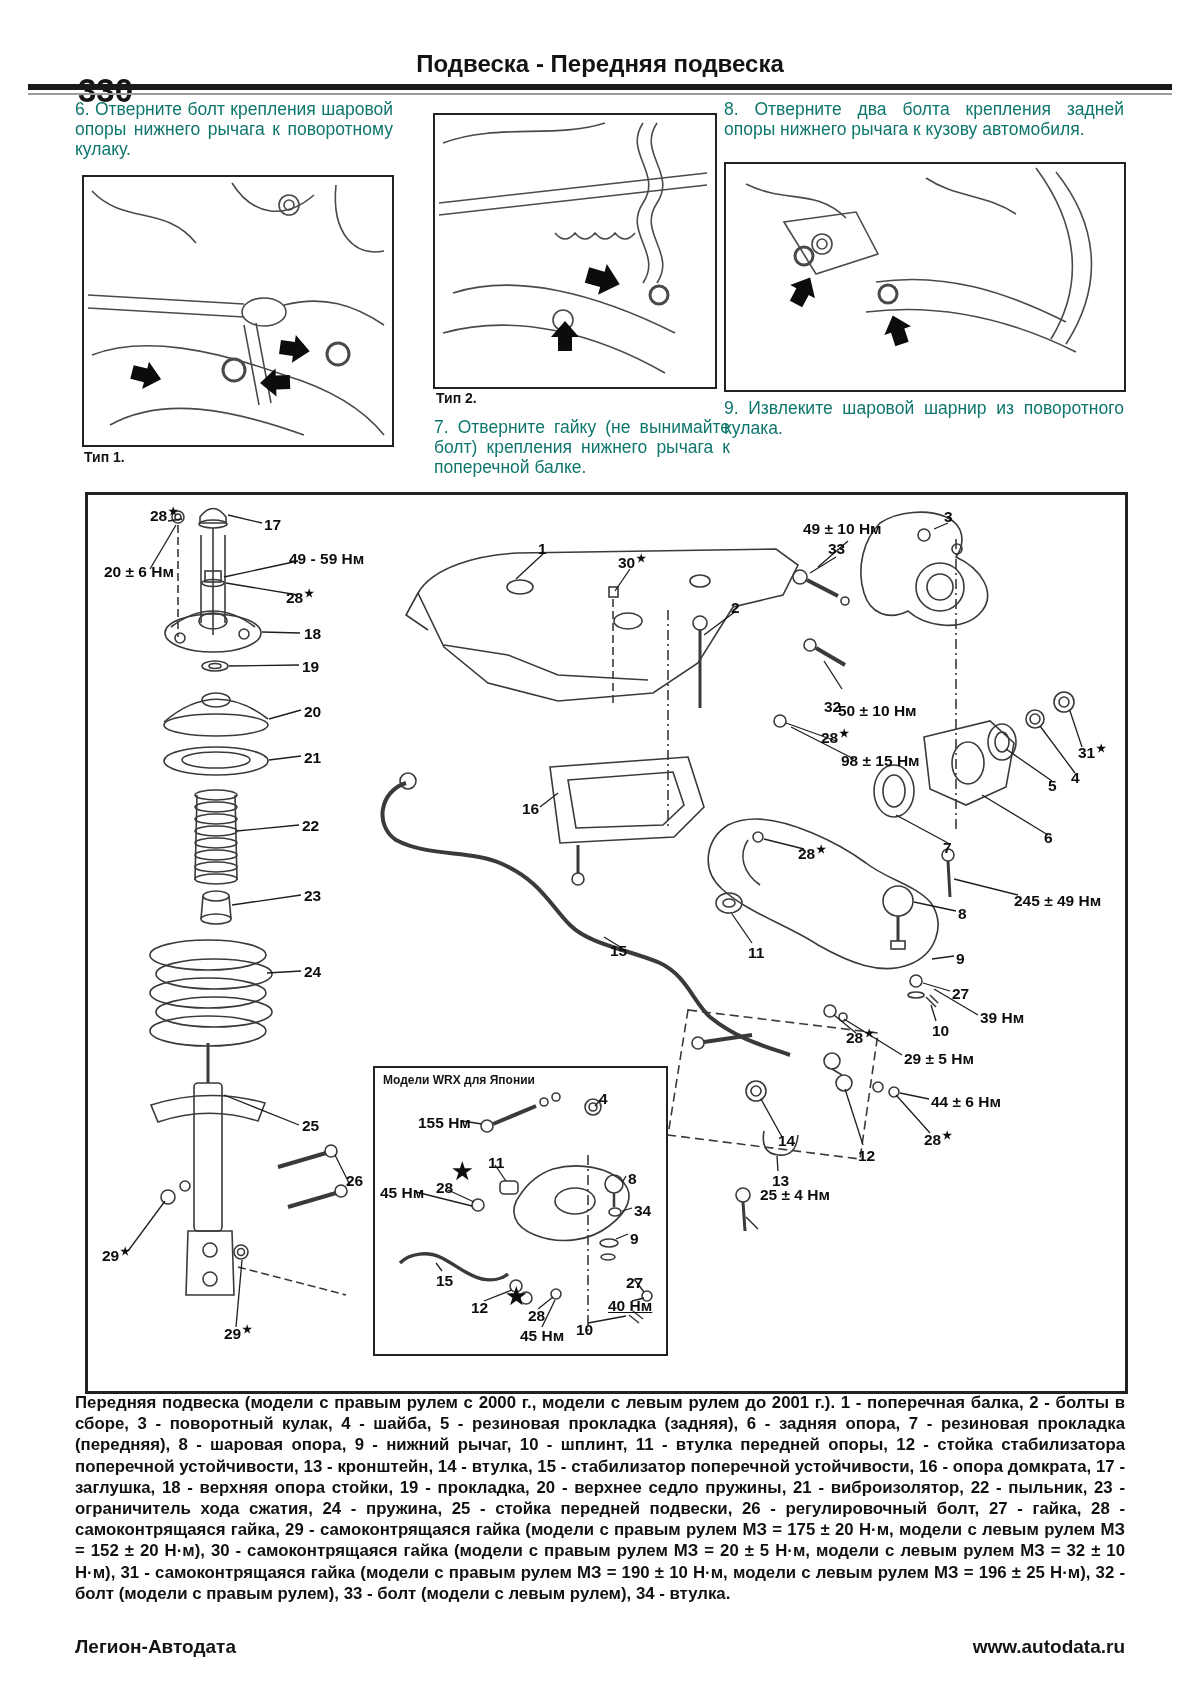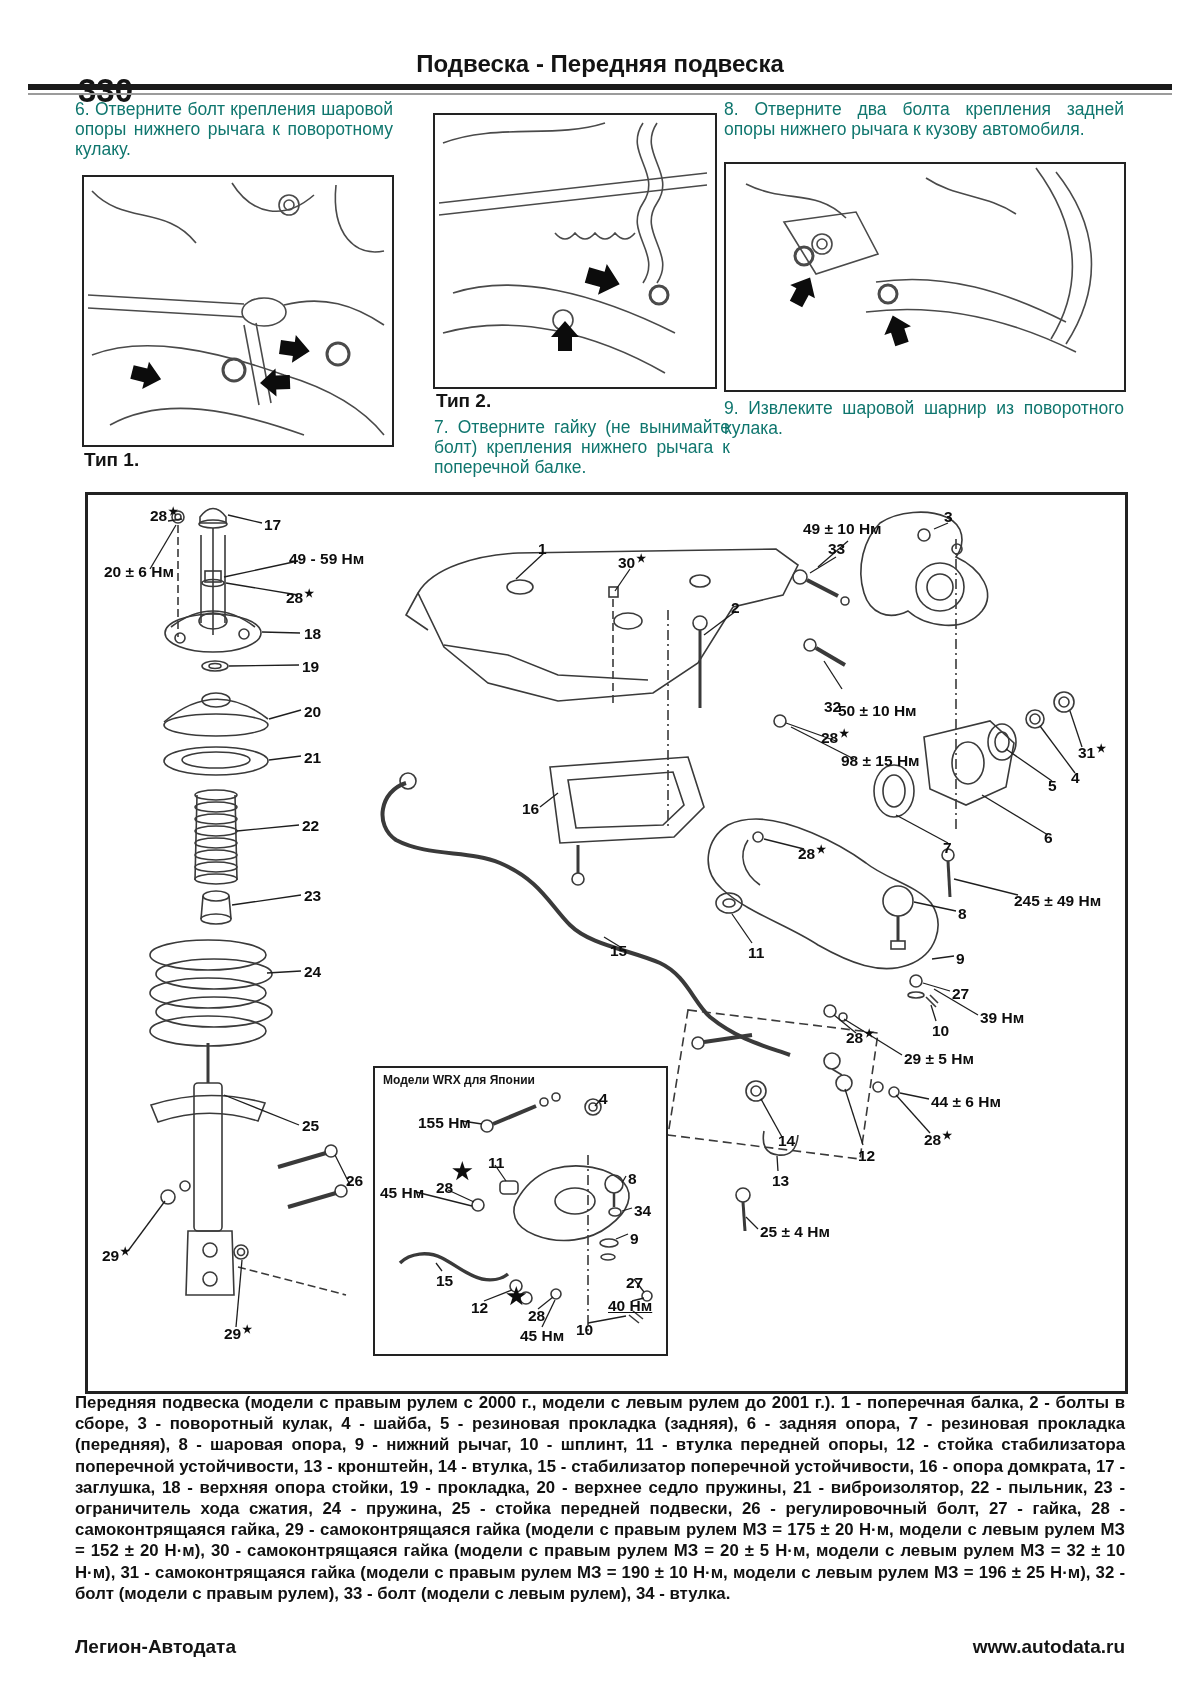--- a/index.html
+++ b/index.html
@@ -7,21 +7,21 @@
          font-family:"Liberation Sans",sans-serif;color:#141414;overflow:hidden;}
   .hdr-num{position:absolute;left:78px;top:46px;font-size:33px;font-weight:bold;margin-top:26px;}
   .hdr-title{position:absolute;left:0;top:50px;width:100%;text-align:center;font-size:24px;font-weight:bold;}
   .rule1{position:absolute;left:28px;top:84px;width:1144px;height:6px;background:#1a1a1a;}
   .rule2{position:absolute;left:28px;top:93px;width:1144px;height:2px;background:#9b9b9b;}
   .step{position:absolute;font-size:17.5px;line-height:20px;text-align:justify;color:#0f766e;}
   #step6{left:75px;top:99px;width:318px;}
   #step8{left:724px;top:99px;width:400px;}
   #step7{left:434px;top:417px;width:296px;}
   #step9{left:724px;top:398px;width:400px;}
-  .typlabel{position:absolute;font-weight:bold;font-size:19px;}
+  .typlabel{position:absolute;font-weight:bold;font-size:14px;}
   #tip1{left:84px;top:449px;}
   #tip2{left:436px;top:390px;}
   .photo{position:absolute;border:2px solid #222;background:#fff;}
   #photo1{left:82px;top:175px;width:308px;height:268px;}
   #photo2{left:433px;top:113px;width:280px;height:272px;}
   #photo3{left:724px;top:162px;width:398px;height:226px;}
   #diagram{position:absolute;left:85px;top:492px;width:1037px;height:896px;border:3px solid #222;}
   #diagram svg.art{position:absolute;left:0;top:0;}
   #inset{position:absolute;left:285px;top:571px;width:291px;height:286px;border:2px solid #222;background:transparent;}
   #inset-title{position:absolute;left:8px;top:5px;font-weight:bold;font-size:12px;white-space:nowrap;}
@@ -391,21 +391,21 @@
         <span class="dlabel" style="left: 864px; top: 490px;">27</span>
         <span class="dlabel" style="left: 892px; top: 514px;">39 Нм</span>
         <span class="dlabel" style="left: 844px; top: 527px;">10</span>
         <span class="dlabel" style="left: 758px; top: 532px;">28<sup>★</sup></span>
         <span class="dlabel" style="left: 816px; top: 555px;">29 ± 5 Нм</span>
         <span class="dlabel" style="left: 843px; top: 598px;">44 ± 6 Нм</span>
         <span class="dlabel" style="left: 690px; top: 637px;">14</span>
         <span class="dlabel" style="left: 836px; top: 634px;">28<sup>★</sup></span>
         <span class="dlabel" style="left: 770px; top: 652px;">12</span>
         <span class="dlabel" style="left: 684px; top: 677px;">13</span>
-        <span class="dlabel" style="left: 672px; top: 728px;">25 ± 4 Нм</span>
+        <span class="dlabel" style="left: 672px; top: 691px;">25 ± 4 Нм</span>
         <span class="dlabel" style="left: 330px; top: 619px;">155 Нм</span>
         <span class="dlabel" style="left: 511px; top: 595px;">4</span>
         <span class="dlabel" style="left: 400px; top: 659px;">11</span>
         <span class="dlabel big" style="left: 364px; top: 668px;">★</span>
         <span class="dlabel" style="left: 348px; top: 684px;">28</span>
         <span class="dlabel" style="left: 292px; top: 689px;">45 Нм</span>
         <span class="dlabel" style="left: 540px; top: 675px;">8</span>
         <span class="dlabel" style="left: 546px; top: 707px;">34</span>
         <span class="dlabel" style="left: 542px; top: 735px;">9</span>
         <span class="dlabel" style="left: 348px; top: 777px;">15</span>

